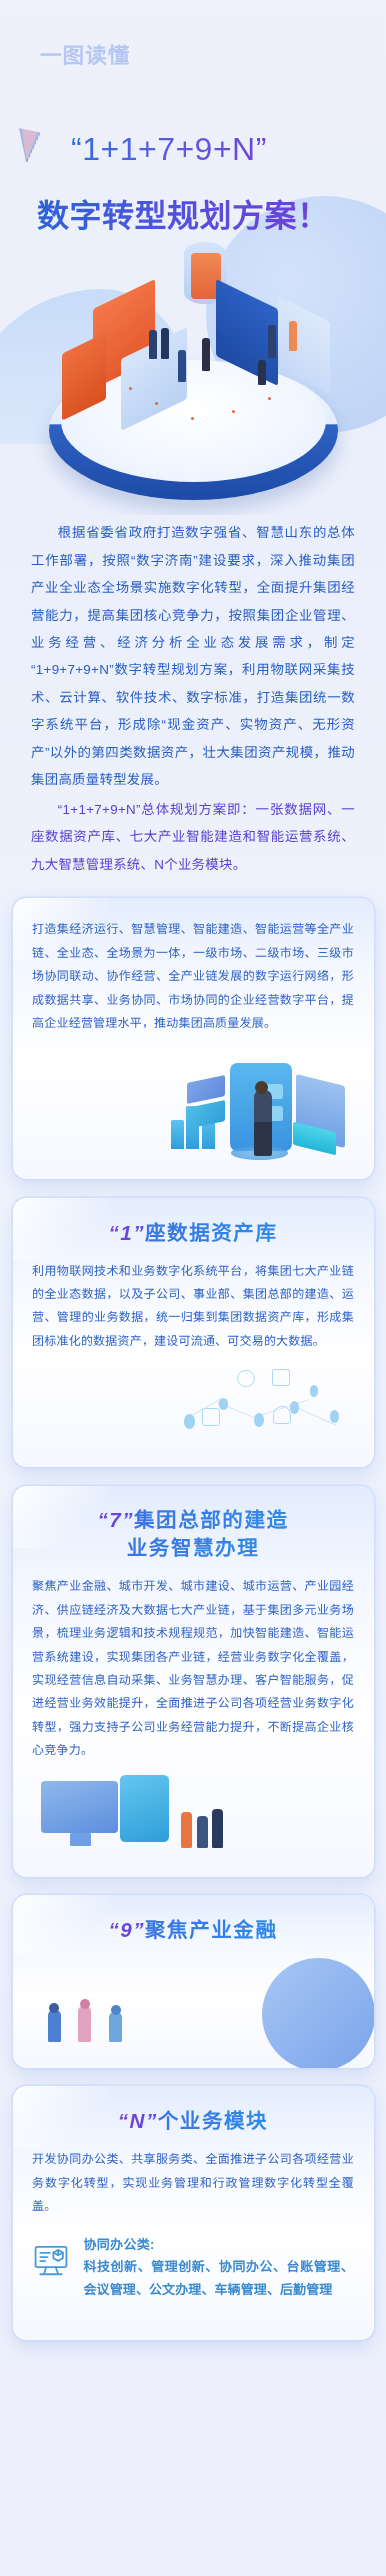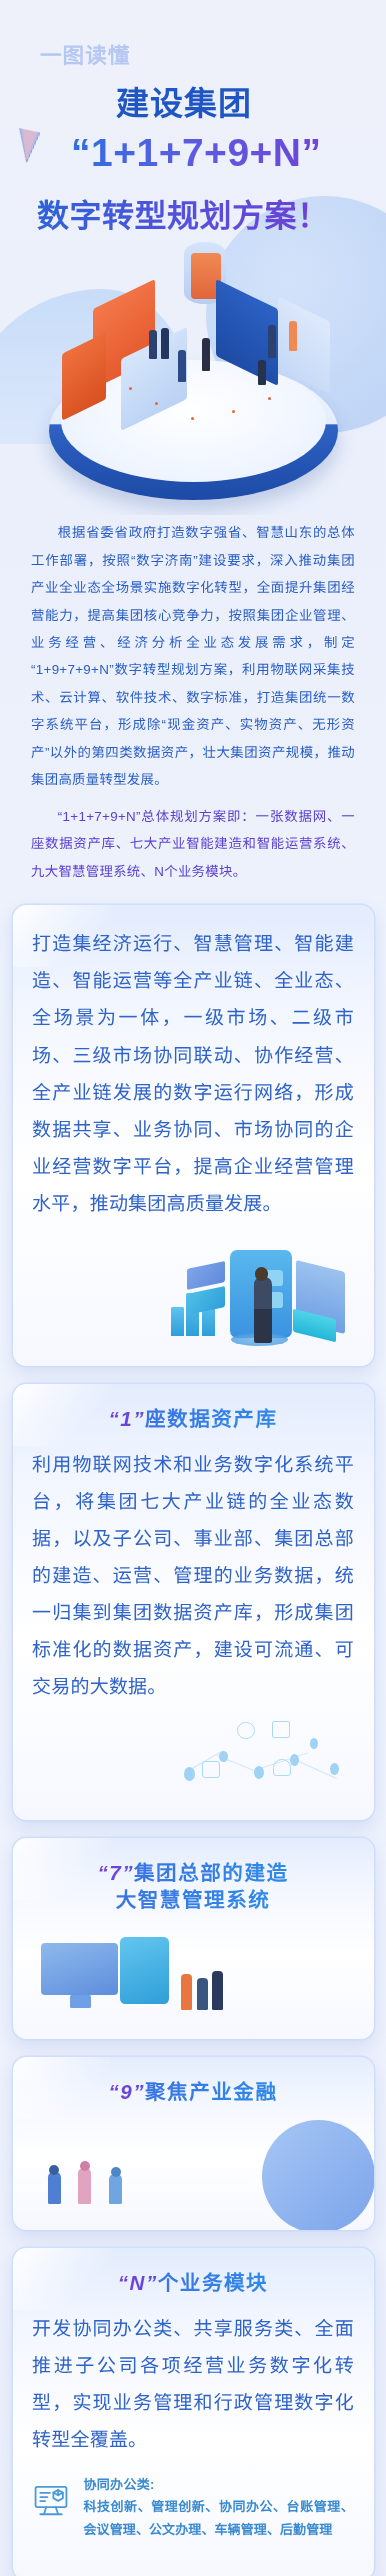--- a/index.html
+++ b/index.html
@@ -64,22 +64,22 @@
     top: 77px;
     font-size: 33px;
     font-weight: 900;
     letter-spacing: 1px;
     color: #1f56c4;
   }
   .title-formula {
     position: absolute;
     left: 71px;
     top: 131px;
-    font-size: 39px;
-    font-weight: 700;
+    font-size: 32px;
+    font-weight: 400;
     letter-spacing: 0.5px;
     background: linear-gradient(92deg, #2f6fe0 0%, #5b5ce0 45%, #6e45d8 100%);
     -webkit-background-clip: text;
     background-clip: text;
     color: transparent;
     white-space: nowrap;
   }
   .title-sub {
     position: absolute;
     left: 37px;
@@ -187,21 +187,21 @@
     line-height: 2.05;
     letter-spacing: 0.3px;
     text-align: justify;
     text-justify: inter-ideograph;
     color: #2a5ec4;
     font-weight: 500;
     text-indent: 2em;
   }
   .intro p.summary {
     color: #5a3fd0;
-    margin-top: 9px;
+    margin-top: 2px;
   }
 
   
   .cards { padding: 19.6px 12.4px 36px 12.4px; }
 
   .card {
     position: relative;
     margin: 0 auto 18.5px auto;
     width: 361px;
     border-radius: 13.4px;
@@ -237,21 +237,21 @@
     font-style: italic;
     font-weight: 900;
   }
   .card-title .txt {
     background: linear-gradient(92deg,#3a74e4 0%, #2f8ae8 100%);
     -webkit-background-clip: text;
     background-clip: text;
     color: transparent;
   }
   .card-body {
-    font-size: 19px;
+    font-size: 12px;
     line-height: 1.95;
     letter-spacing: 0.2px;
     text-align: justify;
     text-justify: inter-ideograph;
     color: #2f63c8;
     font-weight: 500;
     position: relative;
     z-index: 2;
   }
 
@@ -344,21 +344,20 @@
   }
 </style>
 </head>
 <body>
 
 <section class="hero">
   <div class="hero-bg-blob"></div>
   <div class="hero-bg-hill"></div>
 
   <div class="eyebrow">一图读懂</div>
-  <div class="title-main">建设集团</div>
   <div class="deco-triangle"></div>
   <div class="title-formula">“1+1+7+9+N”</div>
   <div class="title-sub">数字转型规划方案！</div>
 
   <div class="iso-wrap">
     <div class="iso-disc"></div>
     <div class="iso-disc-top"></div>
 
     <div class="iso-cyl"></div>
     <div class="iso-screen scr-f"></div>
@@ -429,22 +428,23 @@
       <div class="net-ico" style="left:170px; top:52px;"></div>
       <div class="net-ico" style="left:205px; top:13.4px; border-radius:50%;"></div>
       <div class="net-ico" style="left:240px; top:12.4px; border-radius:2.1px;"></div>
       <div class="net-ico" style="left:241px; top:50px; border-radius:50% 50% 3.1px 3.1px;"></div>
     </div>
   </article>
 
   <article class="card">
     <h2 class="card-title">
       <span class="num">“7”</span><span class="txt">集团总部的建造</span><br>
-      <span class="txt">大智慧管理系统</span>
+      <span class="txt">业务智慧办理</span>
     </h2>
+    <p class="card-body">聚焦产业金融、城市开发、城市建设、城市运营、产业园经济、供应链经济及大数据七大产业链，基于集团多元业务场景，梳理业务逻辑和技术规程规范，加快智能建造、智能运营系统建设，实现集团各产业链，经营业务数字化全覆盖，实现经营信息自动采集、业务智慧办理、客户智能服务，促进经营业务效能提升，全面推进子公司各项经营业务数字化转型，强力支持子公司业务经营能力提升，不断提高企业核心竞争力。</p>
     <div class="card-art small">
       <div class="dev-monitor"></div>
       <div class="dev-monitor-base"></div>
       <div class="dev-tablet"></div>
       <div class="dev-ppl" style="left:149px; height:36px; background:#e9763f;"></div>
       <div class="dev-ppl" style="left:165px; height:32px; background:#3a557f;"></div>
       <div class="dev-ppl" style="left:180px; height:39px; background:#2a3a5c;"></div>
     </div>
   </article>
 

